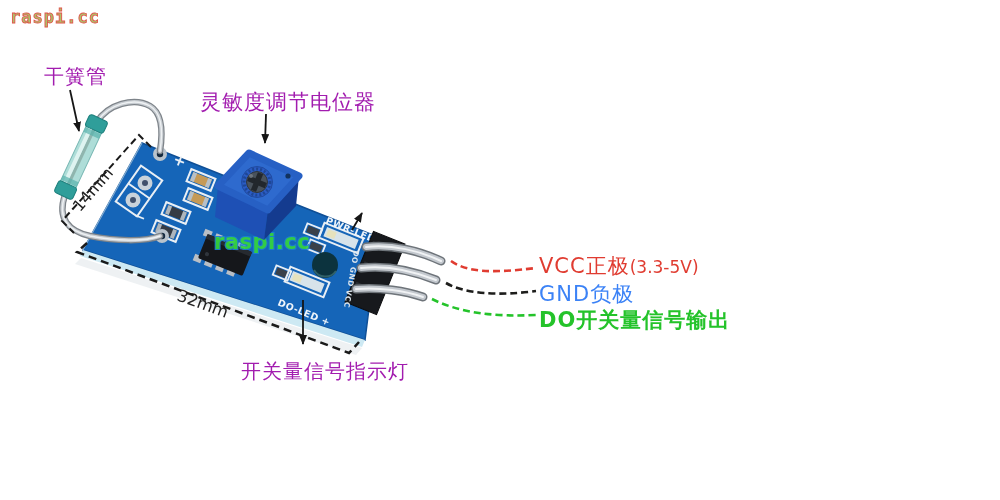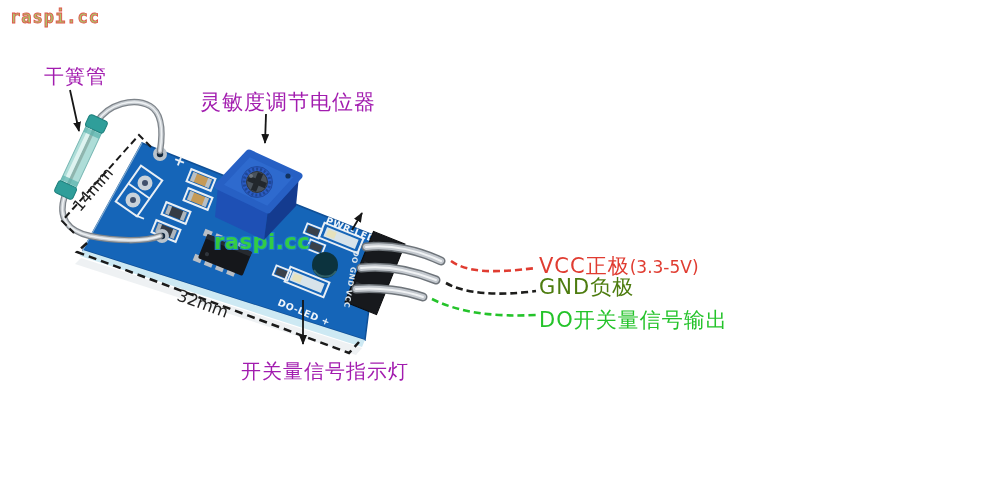--- a/index.html
+++ b/index.html
@@ -13,22 +13,22 @@
   .lbl{position:absolute;white-space:nowrap;color:#a21caf;
        font-size:20px;letter-spacing:1px;}
   .lbl-reed{left:44px;top:63px;}
   .lbl-pot{left:200px;top:88px;font-size:21px;}
   .lbl-pwr{left:340px;top:184px;}
   .lbl-sig{left:241px;top:358px;text-align:center;}
   .pinlbl{position:absolute;left:539px;white-space:nowrap;font-size:21px;
           letter-spacing:1px;line-height:28px;}
   .pinlbl .suffix{font-size:17px;letter-spacing:0;}
   .pin-vcc{top:252px;color:#e03c31;}
-  .pin-gnd{top:273px;color:#4d7c0f;}
-  .pin-do{top:306px;color:#24c32a;}
+  .pin-gnd{top:280px;color:#3b82f6;}
+  .pin-do{top:306px;color:#24c32a;font-weight:bold;}
 </style>
 </head>
 <body>
 
 <div id="stage">
 
   <svg width="1000" height="500" viewBox="0 0 1000 500">
     <defs>
       <marker id="ah" markerUnits="userSpaceOnUse" markerWidth="12" markerHeight="10" refX="9" refY="4" orient="auto">
         <path d="M0,0 L10,4 L0,8 Z" fill="#161616"></path>

